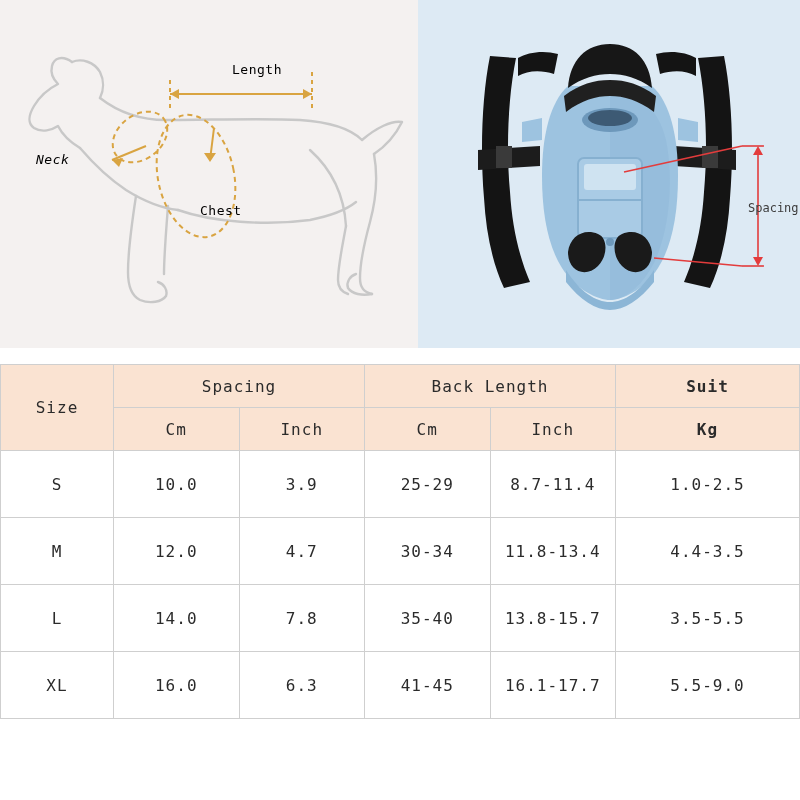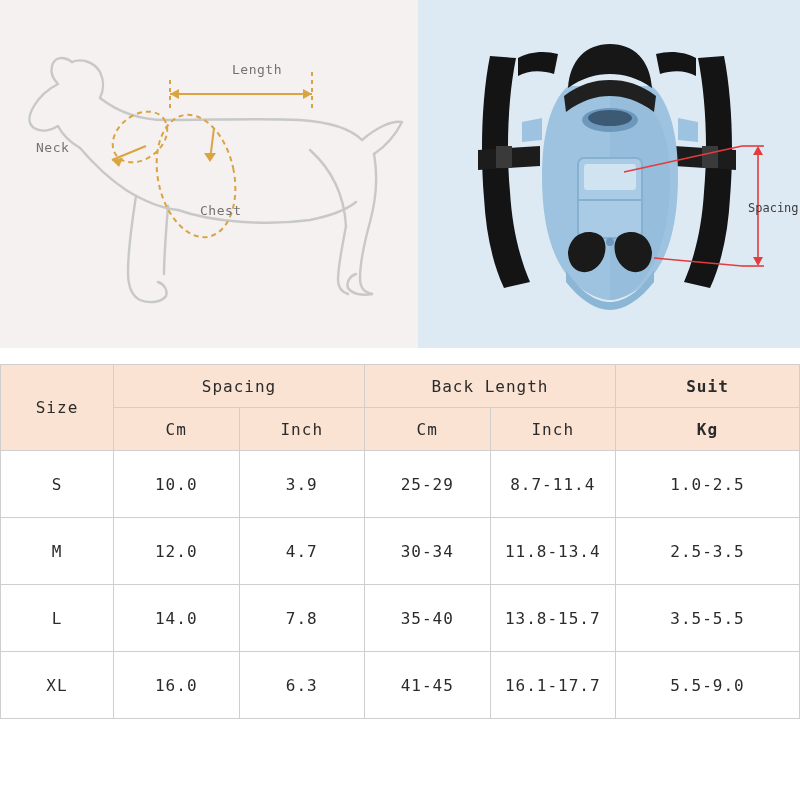--- a/index.html
+++ b/index.html
@@ -39,21 +39,21 @@
     width: 382px;
     height: 348px;
     background: #ddeaf4;
     overflow: hidden;
   }
 
   .diagram-label {
     position: absolute;
     font-family: "DejaVu Sans Mono", monospace;
     font-size: 13px;
-    color: #737373;
+    color: #000000;
     letter-spacing: 0.5px;
     white-space: nowrap;
   }
   .label-spacing-right {
     position: absolute;
     font-family: "DejaVu Sans Mono", monospace;
     font-size: 12px;
     color: #3c3c3c;
     white-space: nowrap;
   }
@@ -158,21 +158,21 @@
           <path d="M112 160 l11 -2 l-4 9 z" fill="#d9a441" stroke="none"></path>
 
           <ellipse cx="196" cy="176" rx="38" ry="62" transform="rotate(-12 196 176)" stroke-dasharray="5 4"></ellipse>
 
           <line x1="214" y1="128" x2="210" y2="160"></line>
           <path d="M210 162 l-6 -9 l12 0 z" fill="#d9a441" stroke="none"></path>
         </g>
       </svg>
 
       <div class="diagram-label" style="left:232px; top:62px;">Length</div>
-      <div class="diagram-label" style="left:36px; top:140px;">Neck</div>
+      <div class="diagram-label" style="left:36px; top:152px;font-style:italic;">Neck</div>
       <div class="diagram-label" style="left:200px; top:167px;margin-top:36px;">Chest</div>
     </div>
 
     <div class="panel-right">
       <svg width="382" height="348" viewBox="0 0 382 348">
 
         <path d="M72 56 C64 96 62 150 66 198 C68 232 74 262 86 288
                  L112 282 C100 254 94 224 92 192 C88 148 90 98 98 58 Z" fill="#141414"></path>
         <path d="M100 58 C110 52 126 50 140 54 L136 74 C124 70 110 70 100 76 Z" fill="#141414"></path>
 
@@ -259,21 +259,21 @@
           <td>25-29</td>
           <td>8.7-11.4</td>
           <td>1.0-2.5</td>
         </tr>
         <tr class="cell-row">
           <td>M</td>
           <td>12.0</td>
           <td>4.7</td>
           <td>30-34</td>
           <td>11.8-13.4</td>
-          <td>2.5-3.5</td>
+          <td>4.4-3.5</td>
         </tr>
         <tr class="cell-row">
           <td>L</td>
           <td>14.0</td>
           <td>7.8</td>
           <td>35-40</td>
           <td>13.8-15.7</td>
           <td>3.5-5.5</td>
         </tr>
         <tr class="cell-row">

